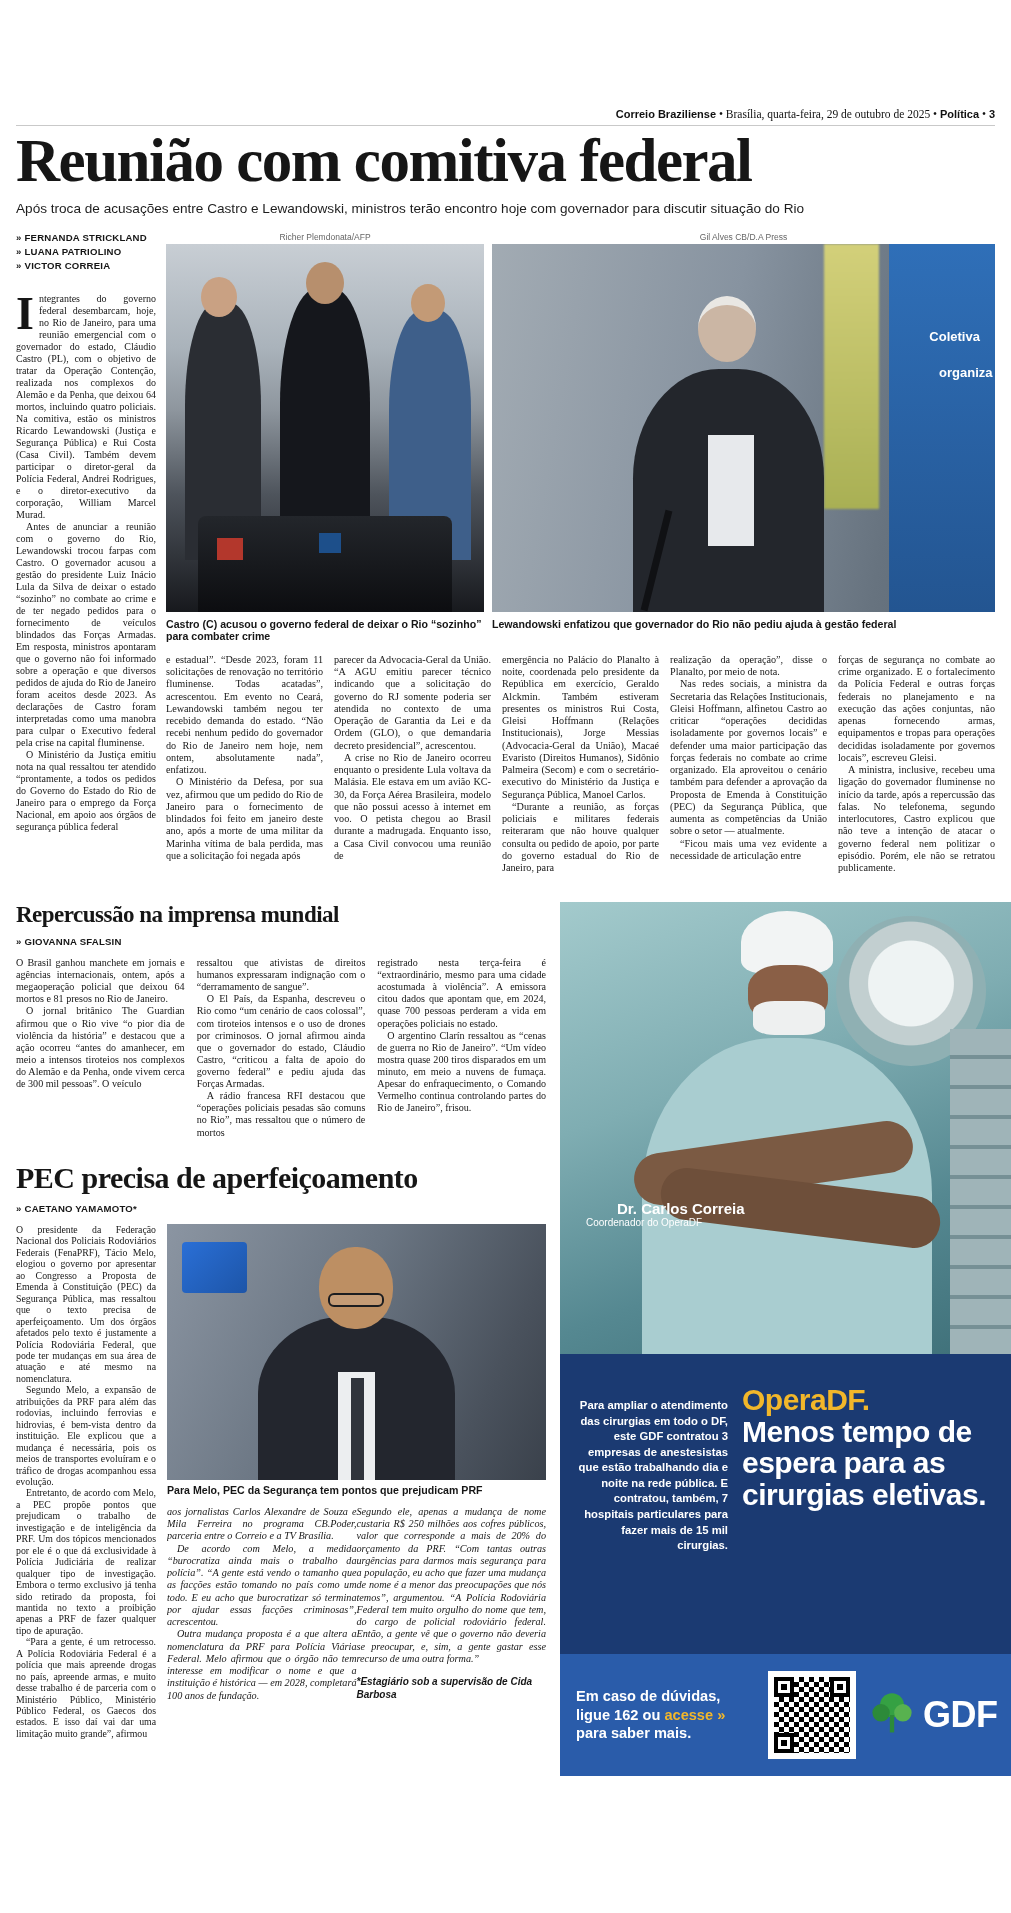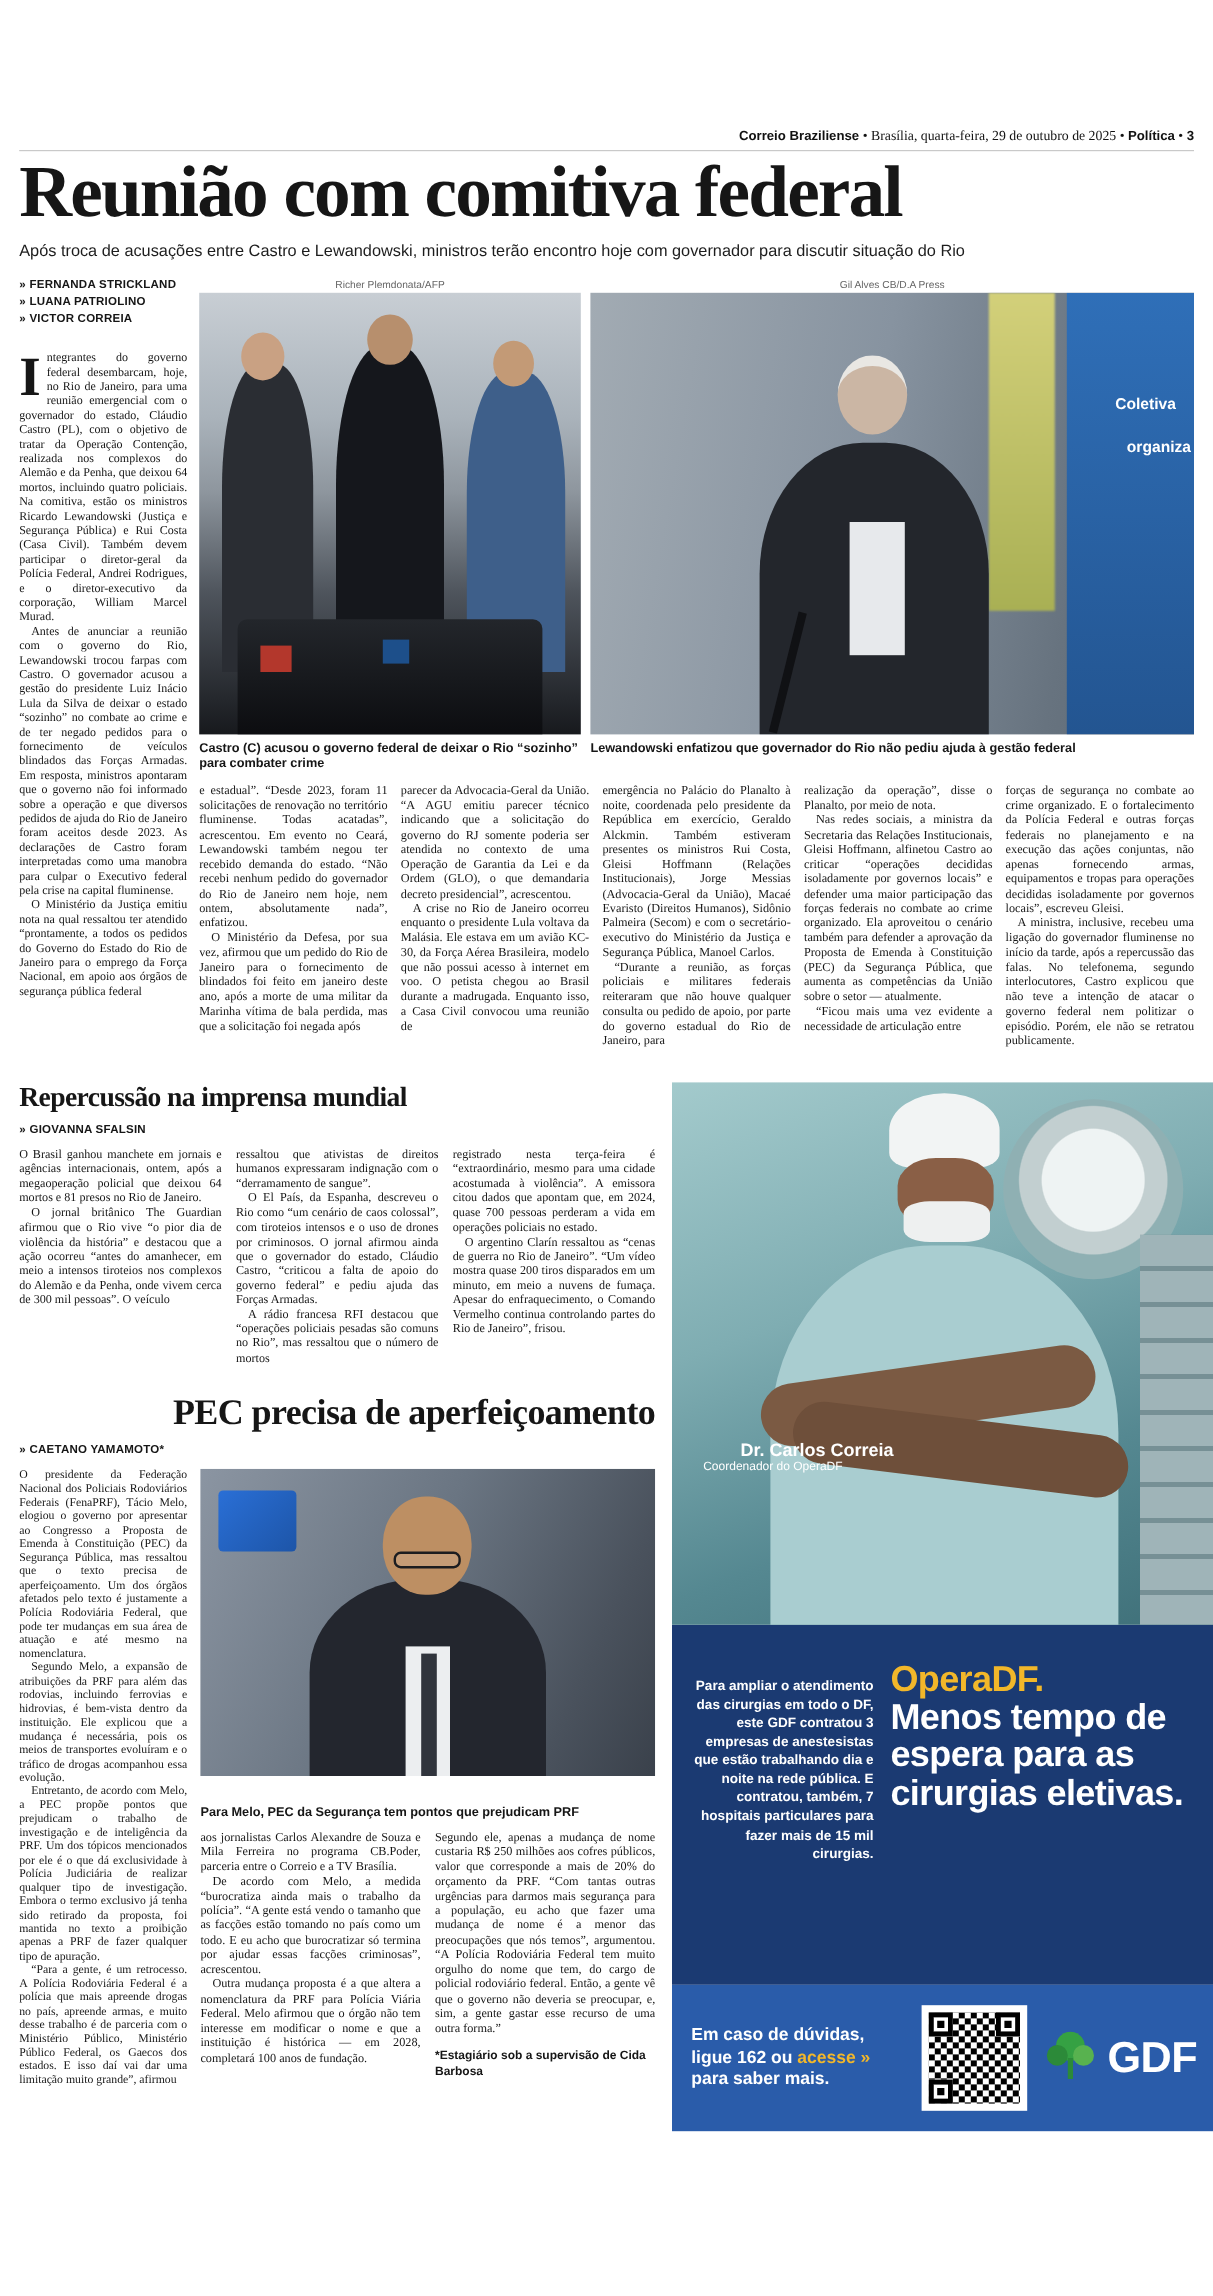--- a/index.html
+++ b/index.html
@@ -52,34 +52,34 @@
 .captions-row .cp1 { width:318px; }
 .captions-row .cp2 { flex:1; }
 .body-cols { display:flex; gap:11px; flex:1; overflow:hidden; }
 .bcol { flex:1; }
 
 
 .lower-grid { display:flex; gap:14px; margin-top:10px; }
 .lower-left { width:530px; flex:none; }
 .sec-head { font-family:"Liberation Serif",serif; font-weight:700; font-size:23px;
   letter-spacing:-.5px; margin-bottom:8px; }
-.sec-head.pec { font-size:30px; margin-top:18px;text-align:right; }
+.sec-head.pec { font-size:30px; margin-top:18px; }
 .sec-byline { margin-bottom:10px; }
 .rep-cols { display:flex; gap:12px; height:186px; overflow:hidden; }
 .rep-cols .bcol p.body { font-size:10.1px; }
 
 .pec-grid { display:flex; gap:11px; height:600px; overflow:hidden; margin-top:4px; }
 .pec-c1 { width:140px; flex:none; }
 .pec-c1 p.body { font-size:9.8px; line-height:1.17; }
 .pec-right { flex:1; display:flex; flex-direction:column; }
 .photo-melo { height:256px; position:relative; overflow:hidden;
   background:linear-gradient(115deg,#8b95a2 0%,#6a7582 45%,#4a525d 80%,#3a414b 100%); }
 .pec-caption { font-family:"Liberation Sans",sans-serif; font-weight:700; font-size:10.6px;
-  padding:24px 0 10px; }
-.pec-cols { display:flex; gap:12px; flex:1; overflow:hidden; }
+  padding:4px 0 10px; }
+.pec-cols { display:flex; flex:1; overflow:hidden;font-style:italic; }
 .footnote { font-family:"Liberation Sans",sans-serif; font-weight:700; font-size:10px;
   margin-top:10px; line-height:1.3; }
 
 
 .rail { flex:1; display:flex; flex-direction:column; }
 .photo-surgeon { height:452px; position:relative; overflow:hidden;
   background:linear-gradient(160deg,#a3cacc 0%,#7fadb2 38%,#558891 70%,#3e6f78 100%); }
 .doc-label { position:absolute; left:26px; top:66%; color:#fff;
   font-family:"Liberation Sans",sans-serif; }
 .doc-name { font-weight:700; font-size:15px;margin-left:31px; }

